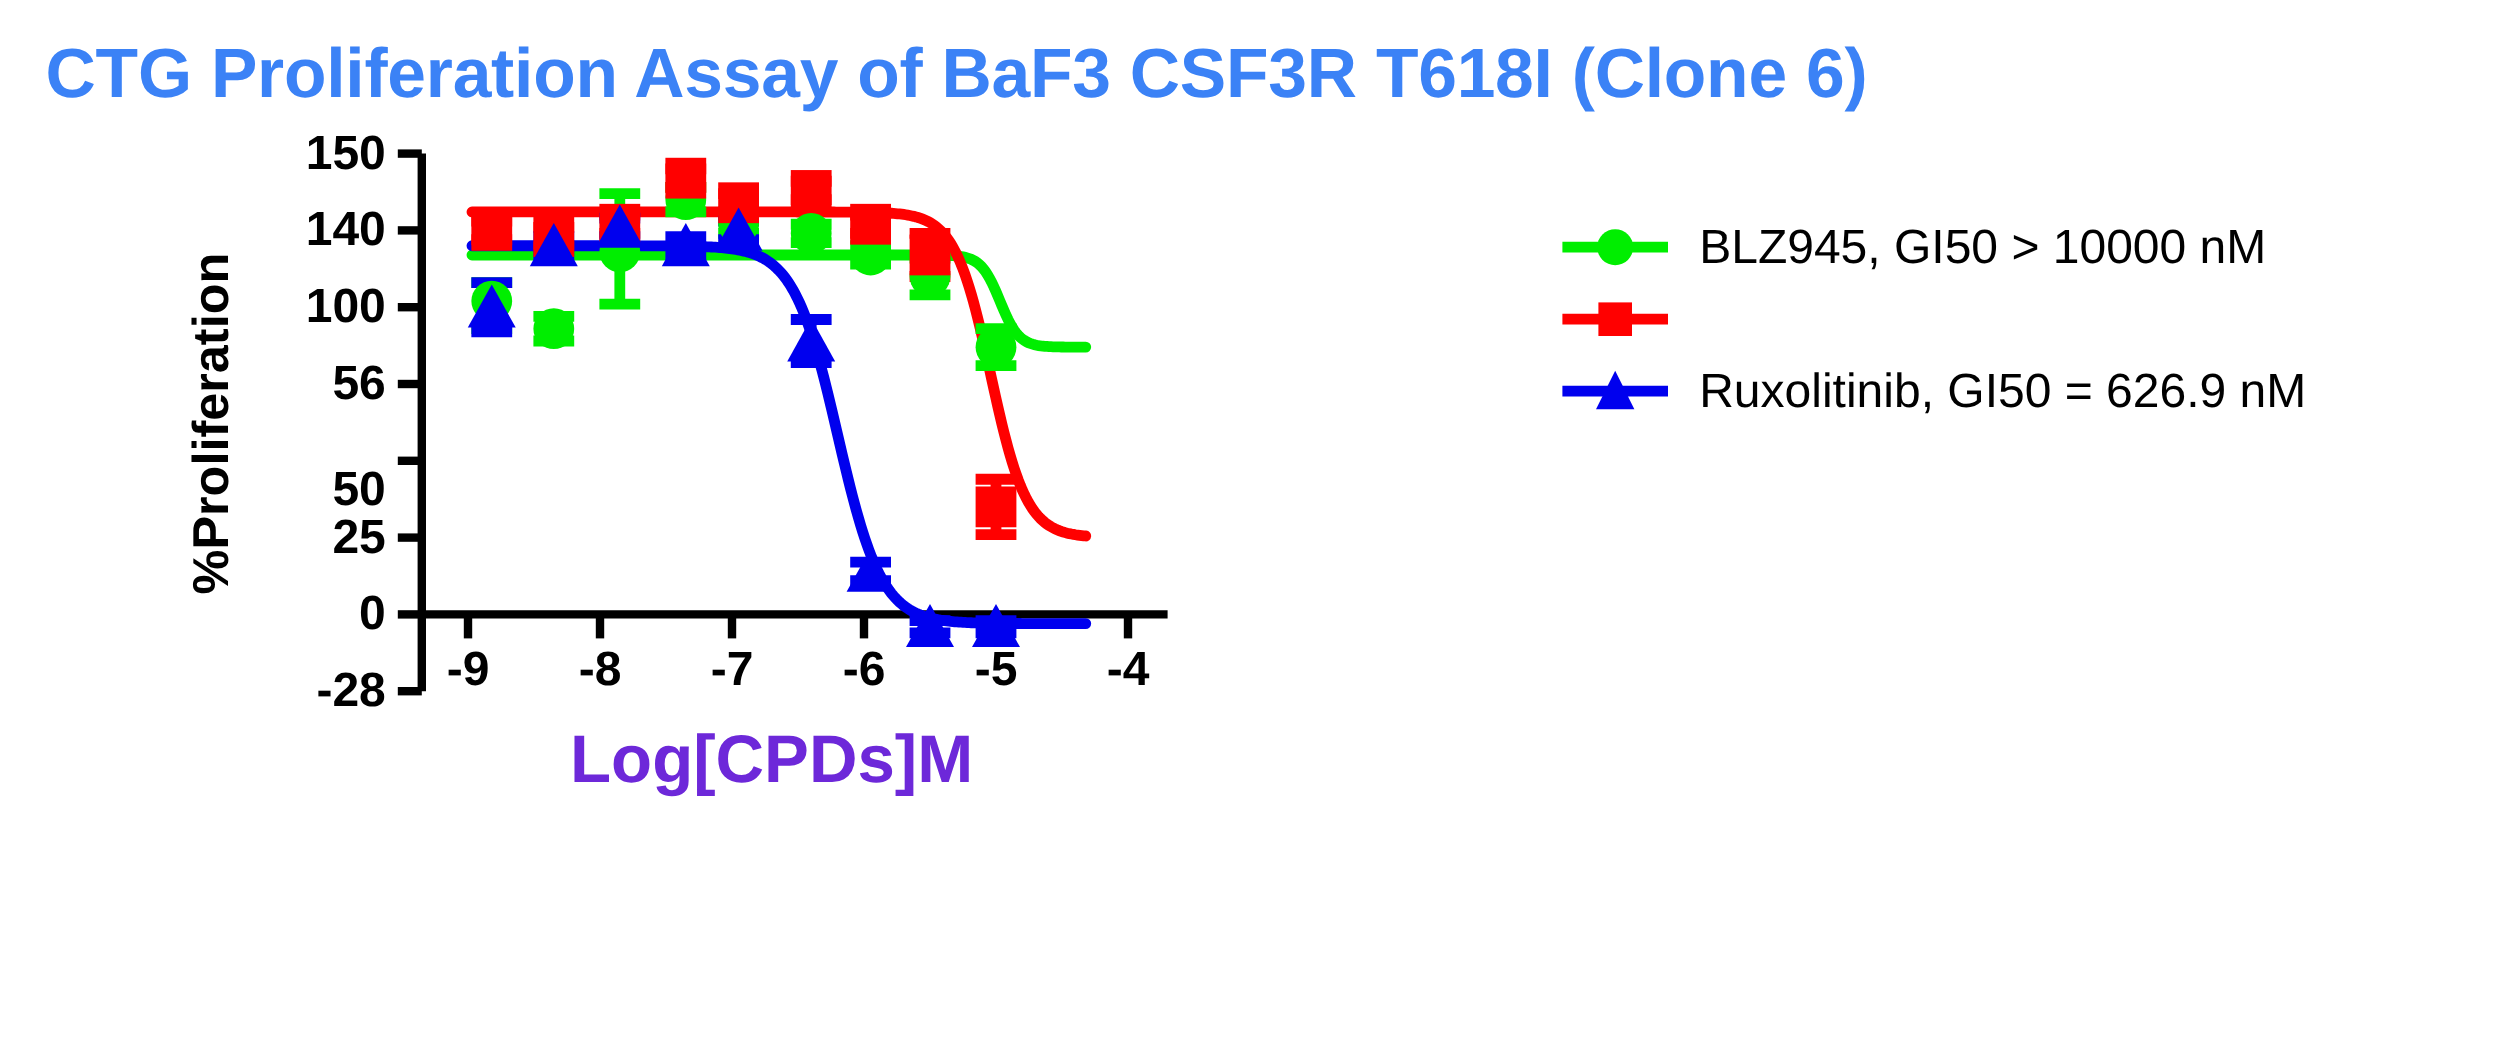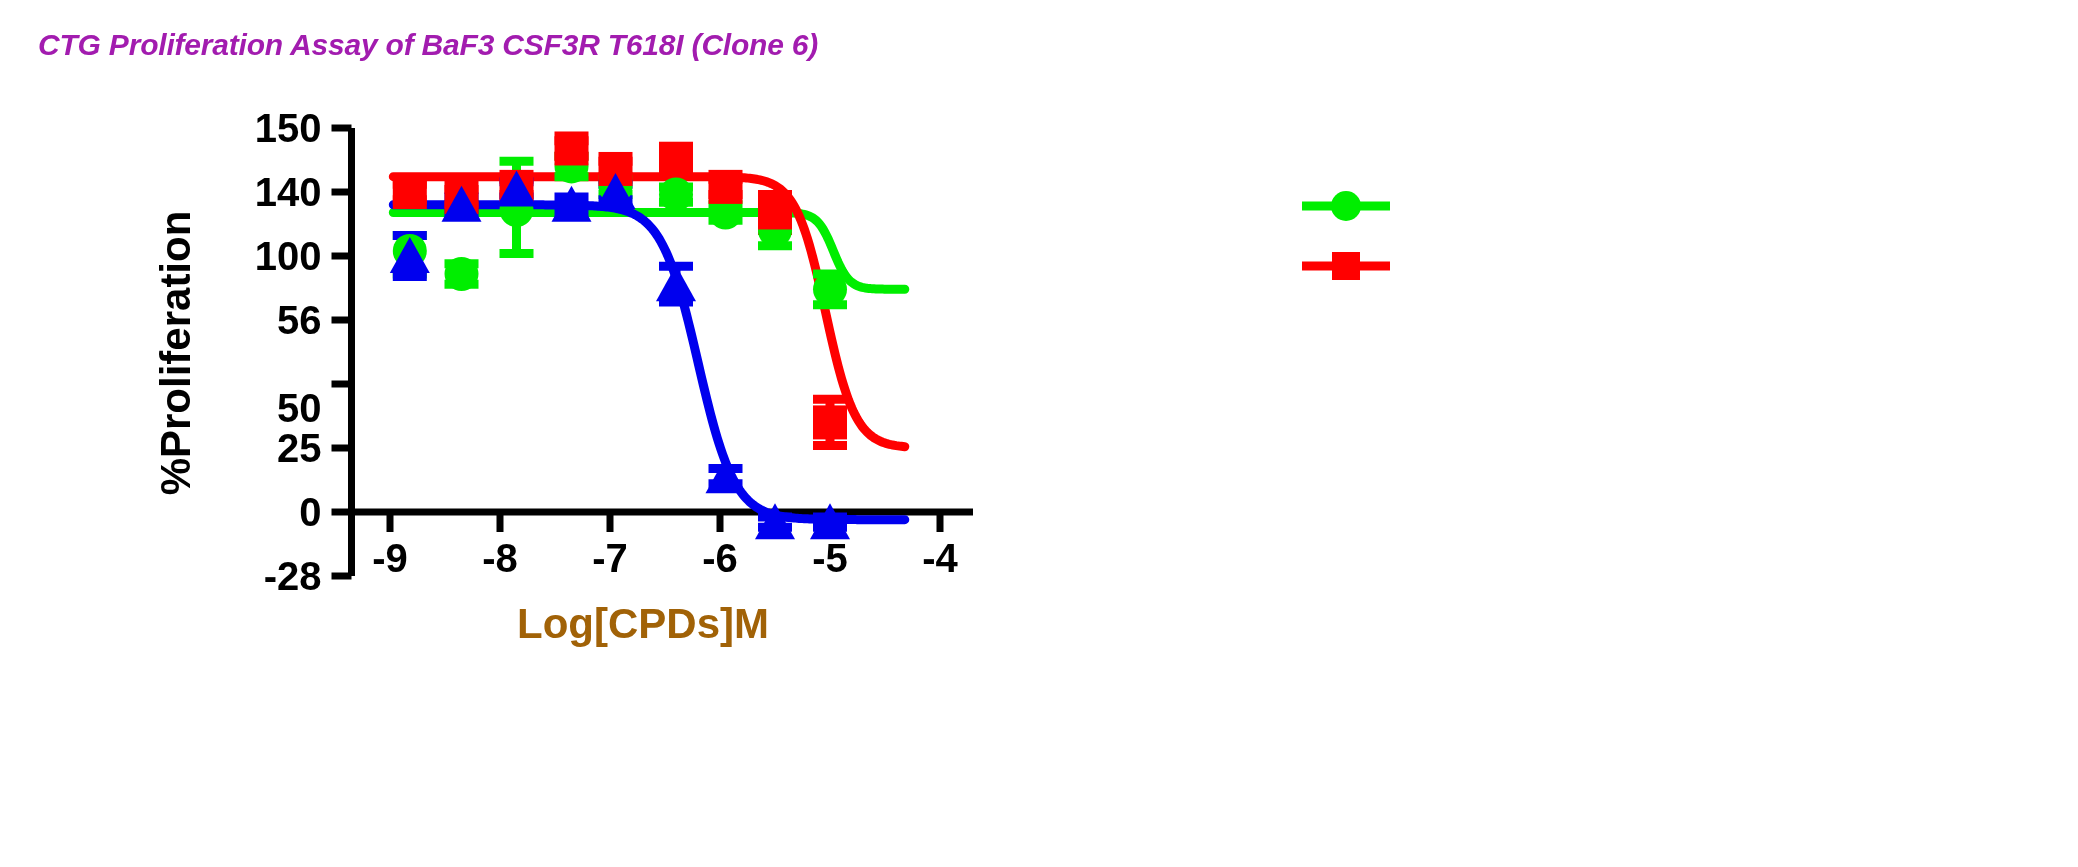--- a/index.html
+++ b/index.html
@@ -19,27 +19,26 @@
     position: absolute;
     left: 0; top: 0;
     width: 2078px;
     height: 867px;
     background: #ffffff;
   }
   .chart-title {
     position: absolute;
     left: 38px;
     top: 28px;
-    font-size: 30px;
+    font-size: 58px;
     font-weight: bold;
     letter-spacing: -0.2px;
-    color: #a21caf;
-    white-space: nowrap;
-    font-family: "Liberation Sans", sans-serif;
-    font-style: italic;
+    color: #3b82f6;
+    white-space: nowrap;
+    font-family: "Liberation Sans", sans-serif;
   }
   #plot-svg {
     position: absolute;
     left: 0;
     top: 0;
   }
   .legend {
     position: absolute;
     left: 1300px;
     top: 176px;
@@ -68,23 +67,23 @@
     position: absolute;
     transform-origin: 0 0;
     font-size: 42px;
     font-weight: bold;
     color: #000;
     white-space: nowrap;
     font-family: "Liberation Sans", sans-serif;
   }
   .axis-title-x {
     position: absolute;
-    font-size: 42px;
+    font-size: 56px;
     font-weight: bold;
-    color: #a16207;
+    color: #6d28d9;
     white-space: nowrap;
     font-family: "Liberation Sans", sans-serif;
   }
   .tick-label {
     position: absolute;
     font-size: 40px;
     font-weight: bold;
     color: #000;
     white-space: nowrap;
     font-family: "Liberation Sans", sans-serif;
@@ -318,24 +317,34 @@
   <div class="axis-title-x" id="xlabel" style="left: 643px; top: 600px; transform: translateX(-50%);">Log[CPDs]M</div>
 
   <div class="legend">
     <div class="legend-row">
       <span class="legend-key">
         <svg width="92" height="44" viewBox="0 0 92 44" xmlns="http://www.w3.org/2000/svg">
           <line x1="2" y1="22" x2="90" y2="22" stroke="#00ee00" stroke-width="9"></line>
           <circle cx="46" cy="22" r="15" fill="#00ee00"></circle>
         </svg>
       </span>
+      <span class="legend-label">BLZ945, GI50 &gt; 10000 nM</span>
     </div>
     <div class="legend-row">
       <span class="legend-key">
         <svg width="92" height="44" viewBox="0 0 92 44" xmlns="http://www.w3.org/2000/svg">
           <line x1="2" y1="22" x2="90" y2="22" stroke="#ff0000" stroke-width="9"></line>
           <rect x="32" y="8" width="28" height="28" fill="#ff0000"></rect>
         </svg>
       </span>
     </div>
+    <div class="legend-row">
+      <span class="legend-key">
+        <svg width="92" height="44" viewBox="0 0 92 44" xmlns="http://www.w3.org/2000/svg">
+          <line x1="2" y1="22" x2="90" y2="22" stroke="#0000ee" stroke-width="9"></line>
+          <polygon points="46,5 62,37 30,37" fill="#0000ee"></polygon>
+        </svg>
+      </span>
+      <span class="legend-label">Ruxolitinib, GI50 = 626.9 nM</span>
+    </div>
   </div>
 
 </div>
 
 </body></html>

